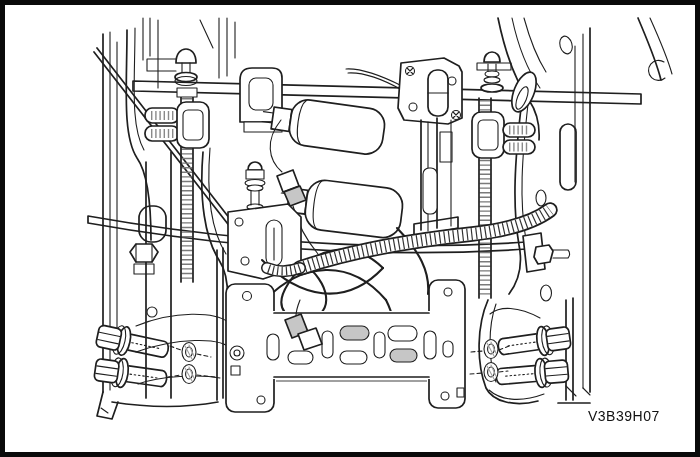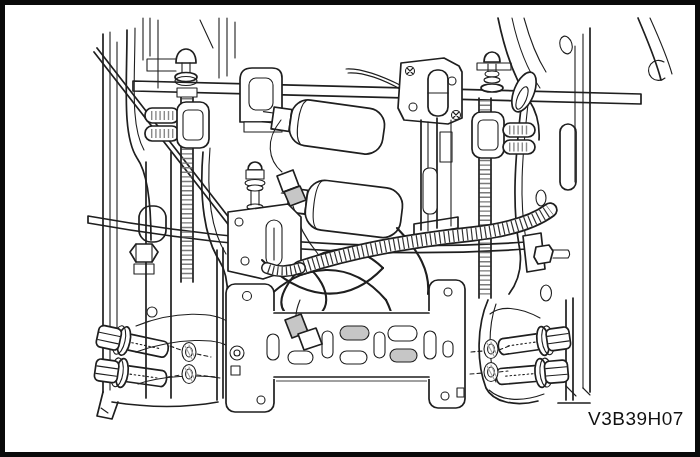--- a/index.html
+++ b/index.html
@@ -6,21 +6,21 @@
   .stage{width:700px;height:457px;position:relative;background:#fff;
          font-family:"Liberation Sans", sans-serif;}
   .frame-border{position:absolute;left:0;top:0;width:700px;height:457px;
          box-sizing:border-box;border:5px solid #0a0a0a;pointer-events:none;}
   svg{position:absolute;left:0;top:0;}
   .o {fill:none;stroke:#1f1f1f;stroke-width:1.7;stroke-linecap:round;stroke-linejoin:round;}
   .t {fill:none;stroke:#1f1f1f;stroke-width:1.1;stroke-linecap:round;stroke-linejoin:round;}
   .fw{fill:#ffffff;}
   .fg{fill:#c6c6c6;}
   .gray{stroke:#a0a0a0;}
-  .fig-code{position:absolute;left:588px;top:408px;font-size:19px;color:#111;
+  .fig-code{position:absolute;left:588px;top:408px;font-size:14px;color:#111;
         letter-spacing:0.5px;white-space:nowrap;}
 </style>
 </head>
 <body>
 
 <div class="stage">
   <svg width="700" height="457" viewBox="0 0 700 457" aria-hidden="false">
     <defs>
       <g id="washer">
         <ellipse class="t fw" cx="0" cy="0" rx="7" ry="9.5"></ellipse>

